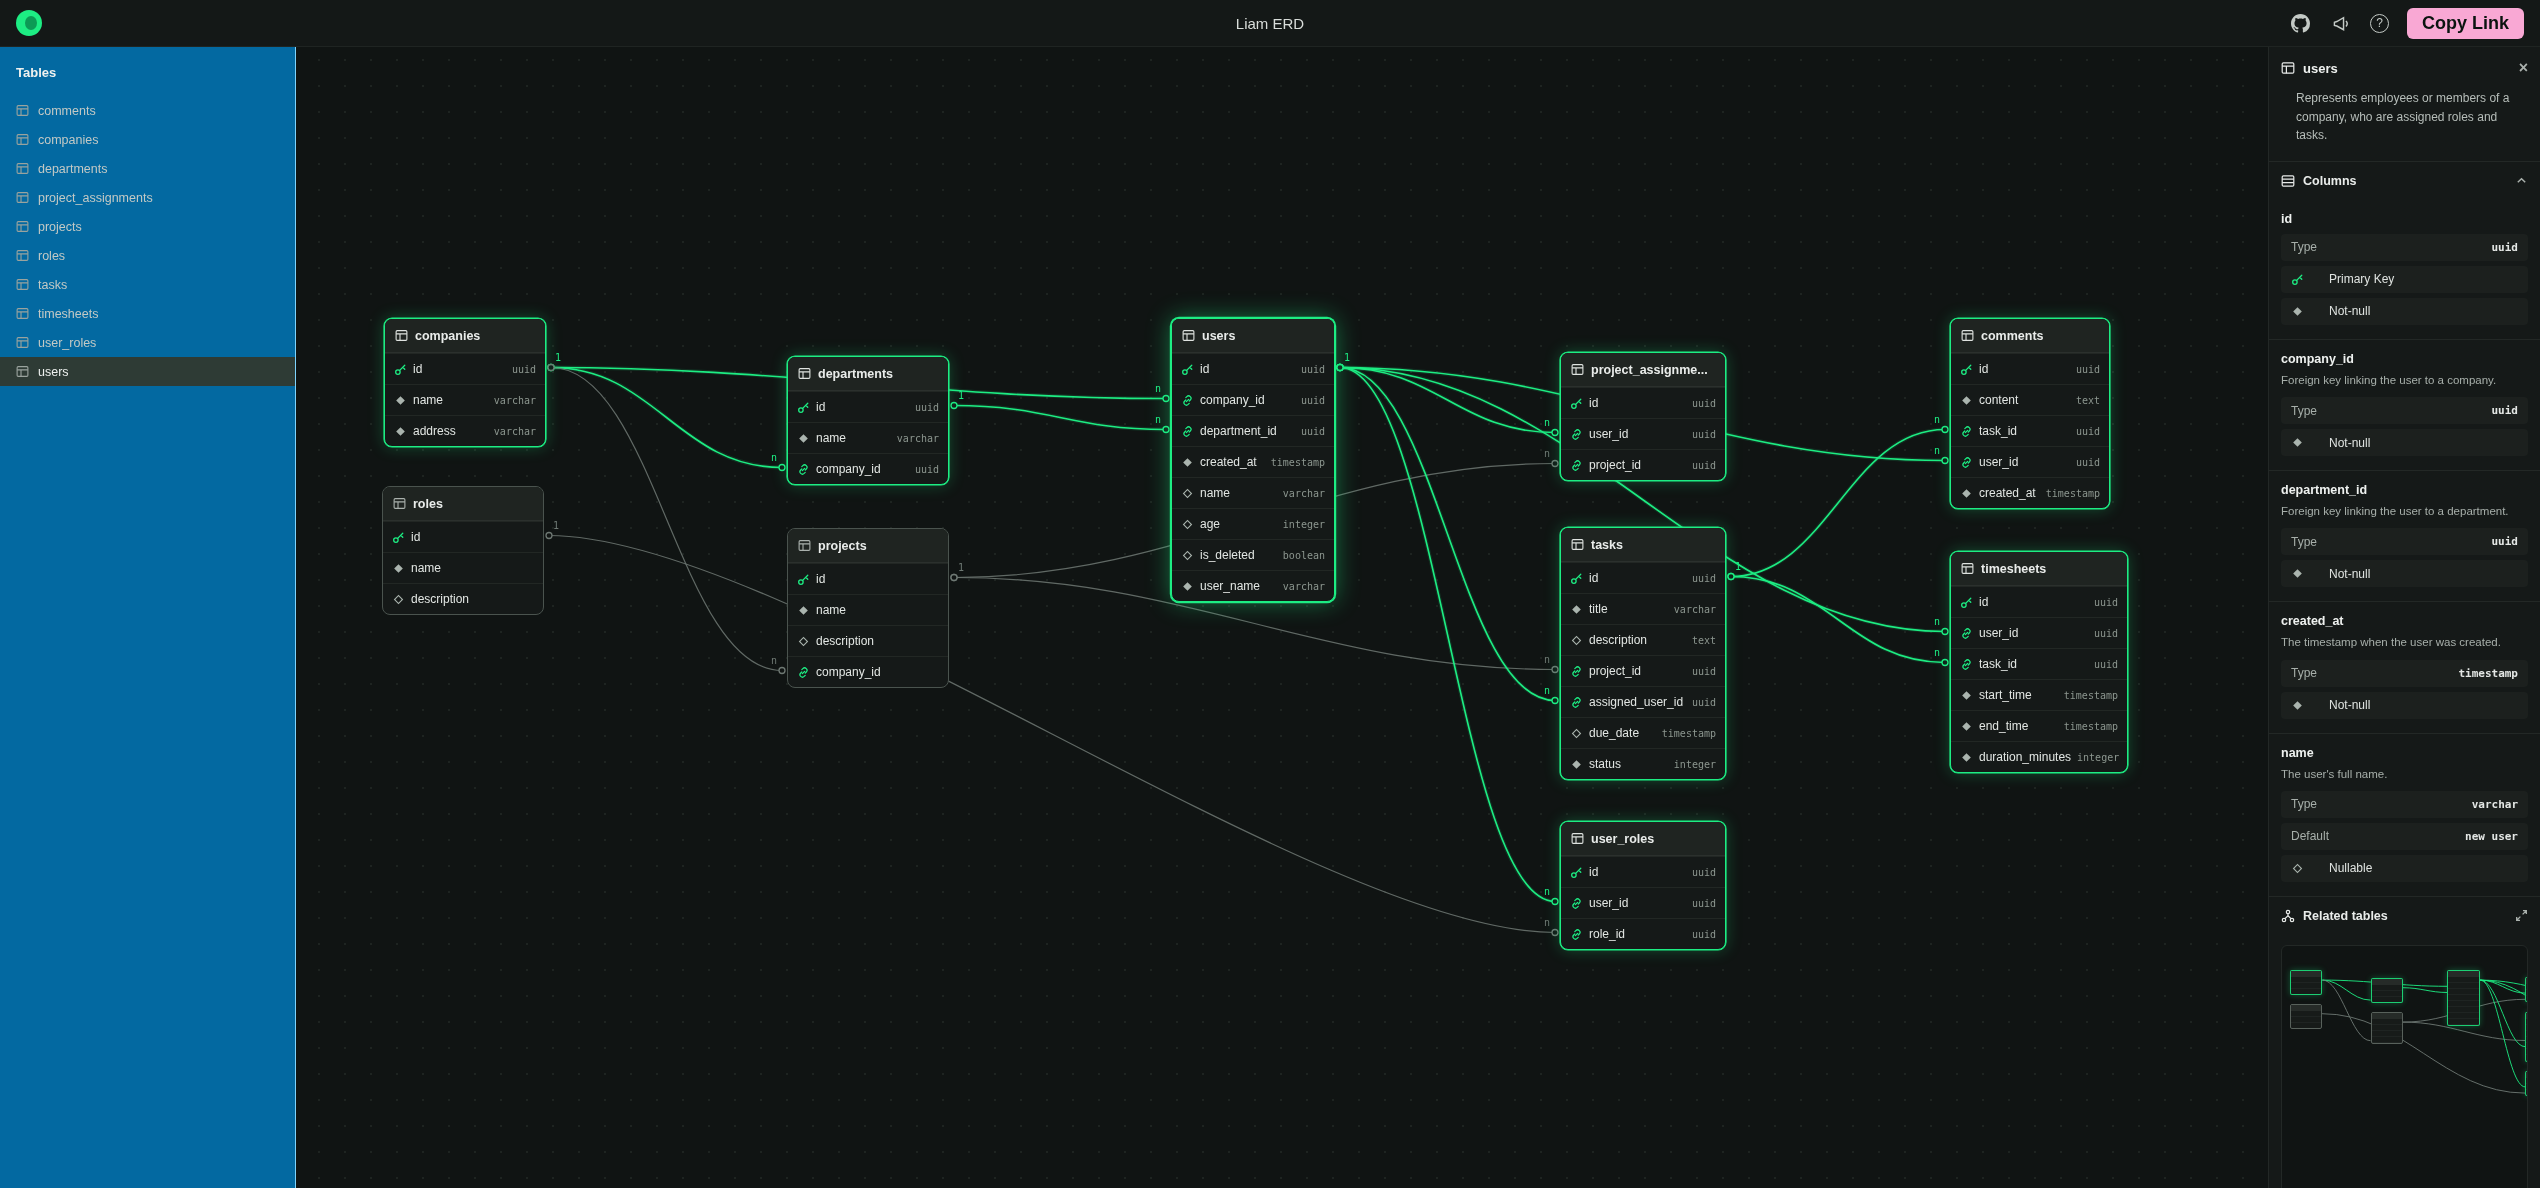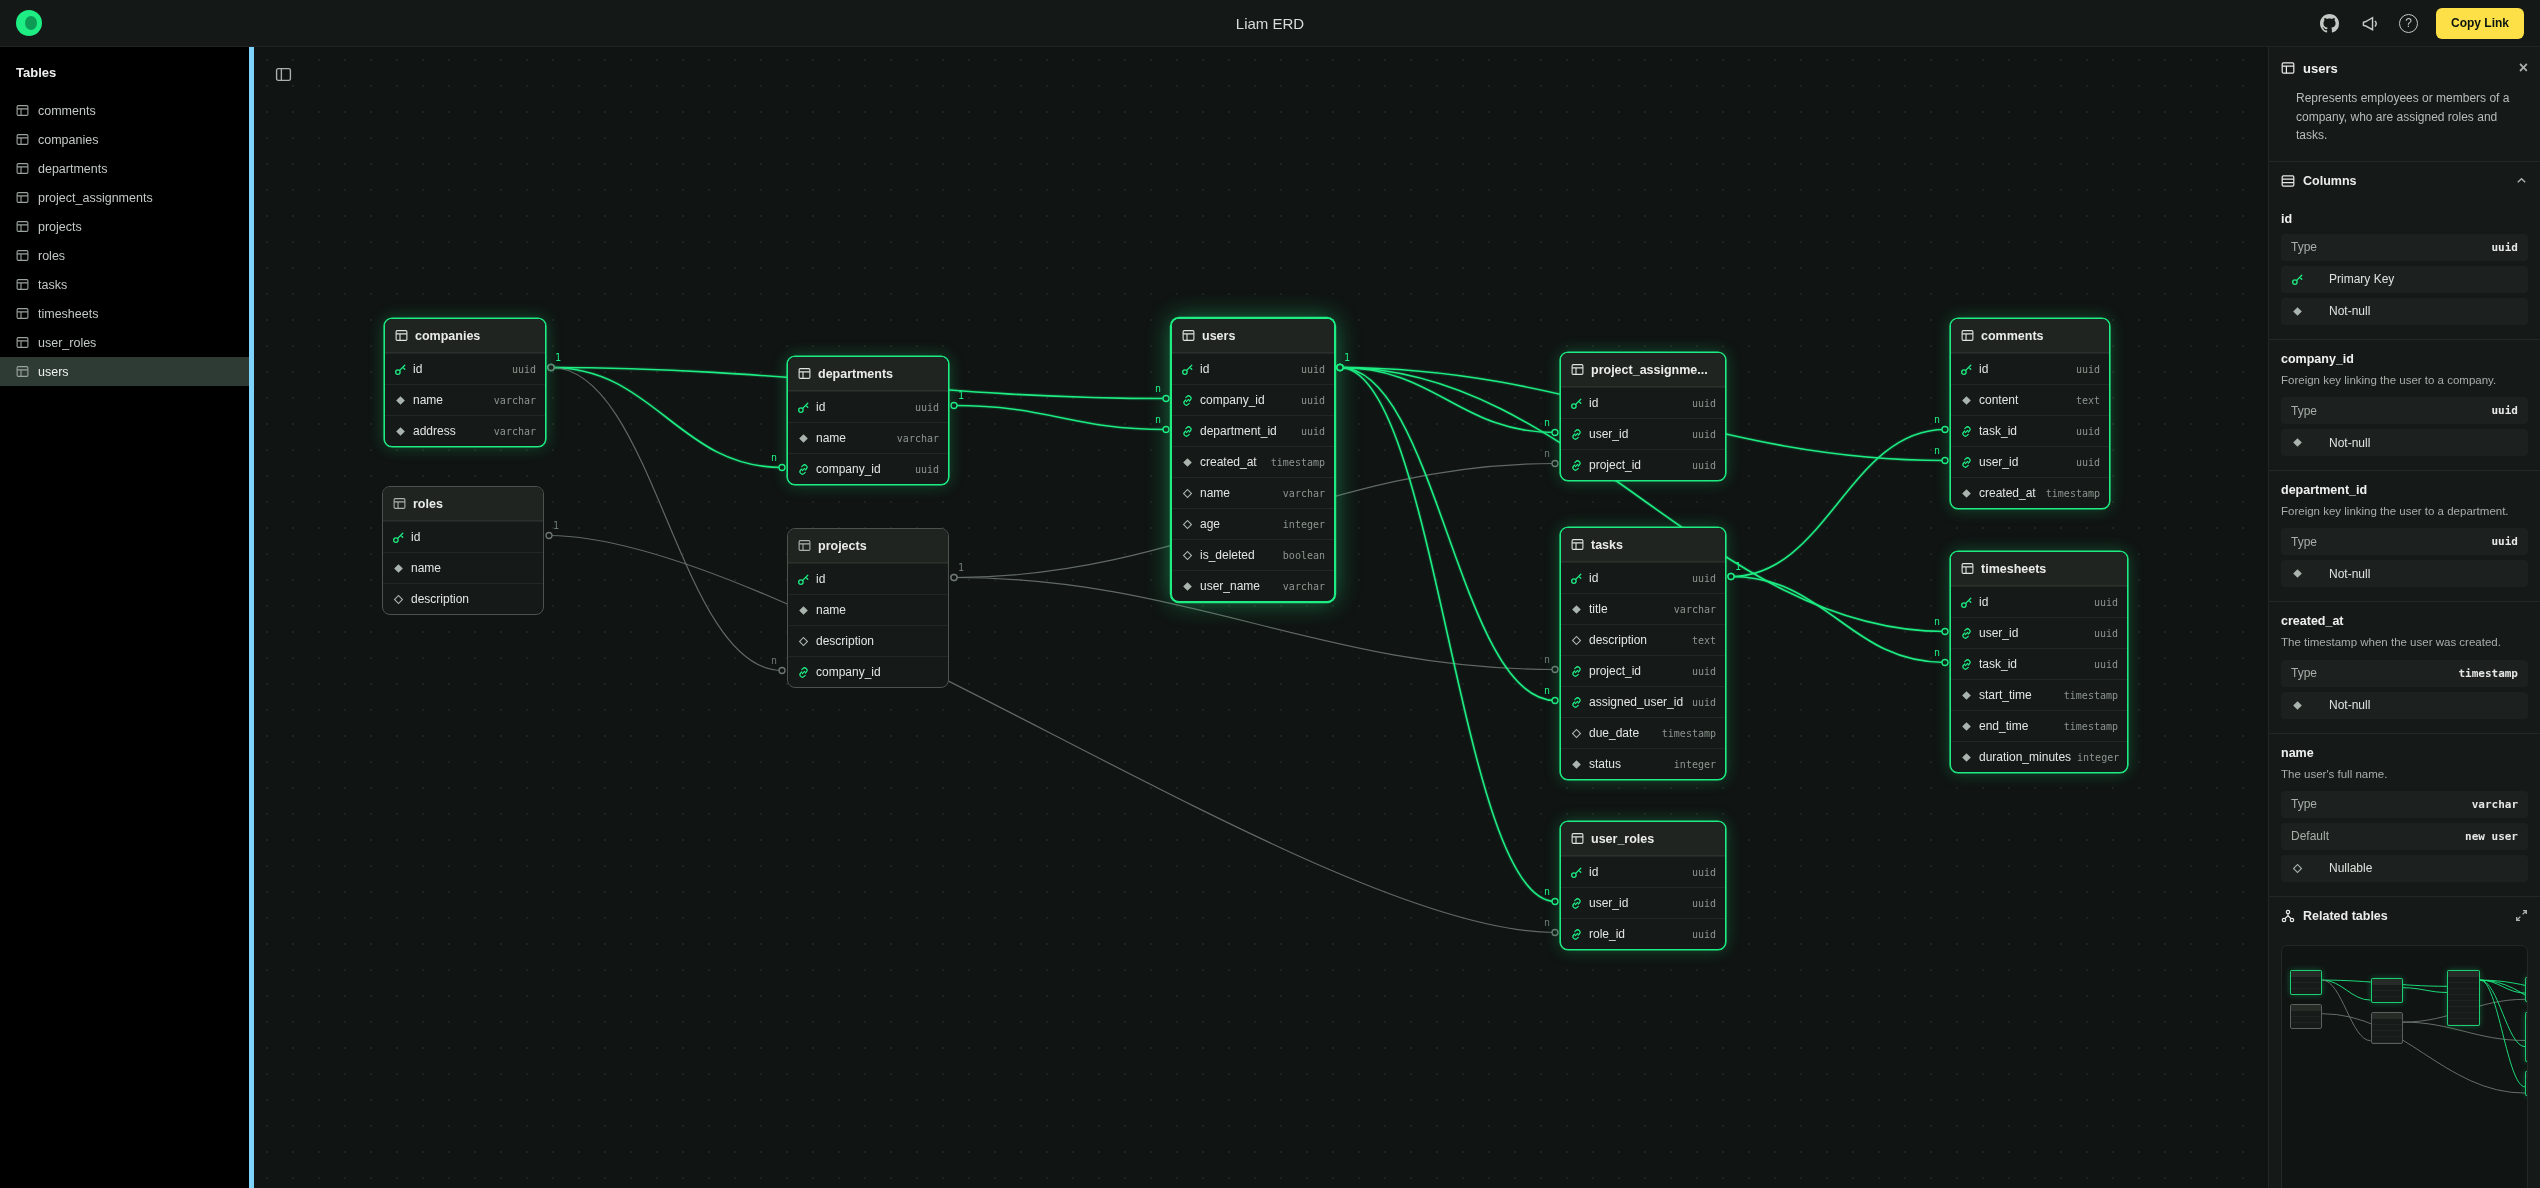--- a/index.html
+++ b/index.html
@@ -10,23 +10,23 @@
     position:relative;
   }
   
   .topbar{position:absolute;top:0;left:0;right:0;height:47px;background:#141817;border-bottom:1px solid #1f2422;display:flex;align-items:center;padding:12px 16px;z-index:40;}
   .logo{width:26px;height:26px;border-radius:50%;background:#1ded83;position:relative;flex:0 0 auto;cursor:pointer;}
   .logo::after{content:"";position:absolute;left:9px;top:6px;width:12px;height:14px;border-radius:50%;background:#0c9a55;}
   .topbar-title{position:absolute;left:50%;transform:translateX(-50%);font-size:15px;color:#d9ddda;}
   .topbar-right{margin-left:auto;display:flex;align-items:center;gap:18px;}
   .tb-icon{width:22px;height:22px;display:flex;align-items:center;justify-content:center;color:#c3c9c5;cursor:pointer;}
   .help-circle{width:19px;height:19px;border:1.5px solid #c3c9c5;border-radius:50%;font-size:12px;display:flex;align-items:center;justify-content:center;color:#c3c9c5;}
-  .copy-link{background:#fde047;color:#0b1410;border:none;border-radius:6px;height:31px;padding:0 15px;font-size:12px;font-weight:700;font-family:inherit;cursor:pointer;}
+  .copy-link{background:#f9a8d4;color:#0b1410;border:none;border-radius:6px;height:31px;padding:0 15px;font-size:18px;font-weight:700;font-family:inherit;cursor:pointer;}
   
-  .sidebar{position:absolute;top:47px;left:0;bottom:0;width:254px;background:#000000;border-right:5px solid #7dd3fc;z-index:30;}
+  .sidebar{position:absolute;top:47px;left:0;bottom:0;width:296px;background:#0369a1;border-right:1px solid #7dd3fc;z-index:30;}
   .sidebar-header{font-size:13px;font-weight:700;padding:18px 16px 16px;color:#eef1ef;}
   .side-item{height:29px;display:flex;align-items:center;gap:9px;padding:0 16px;font-size:12.5px;color:#c3c9c5;cursor:pointer;white-space:nowrap;}
   .side-item.selected{background:#2e3b35;color:#eef1ef;}
   .side-item .ic{display:flex;align-items:center;}
   
   .canvas{position:absolute;top:47px;left:254px;right:272px;bottom:0;background:#101413;background-image:radial-gradient(#1e2421 1.2px,transparent 1.3px);background-size:26px 26px;overflow:hidden;}
   .canvas-toggle{position:absolute;top:14px;left:16px;width:26px;height:26px;border-radius:5px;display:flex;align-items:center;justify-content:center;color:#aab1ad;cursor:pointer;z-index:10;}
   #edges{position:absolute;left:0;top:0;z-index:1;}
   #nodes{position:absolute;inset:0;z-index:2;}
   .node{position:absolute;background:#151918;border:1px solid #4a534e;border-radius:8px;overflow:hidden;}

